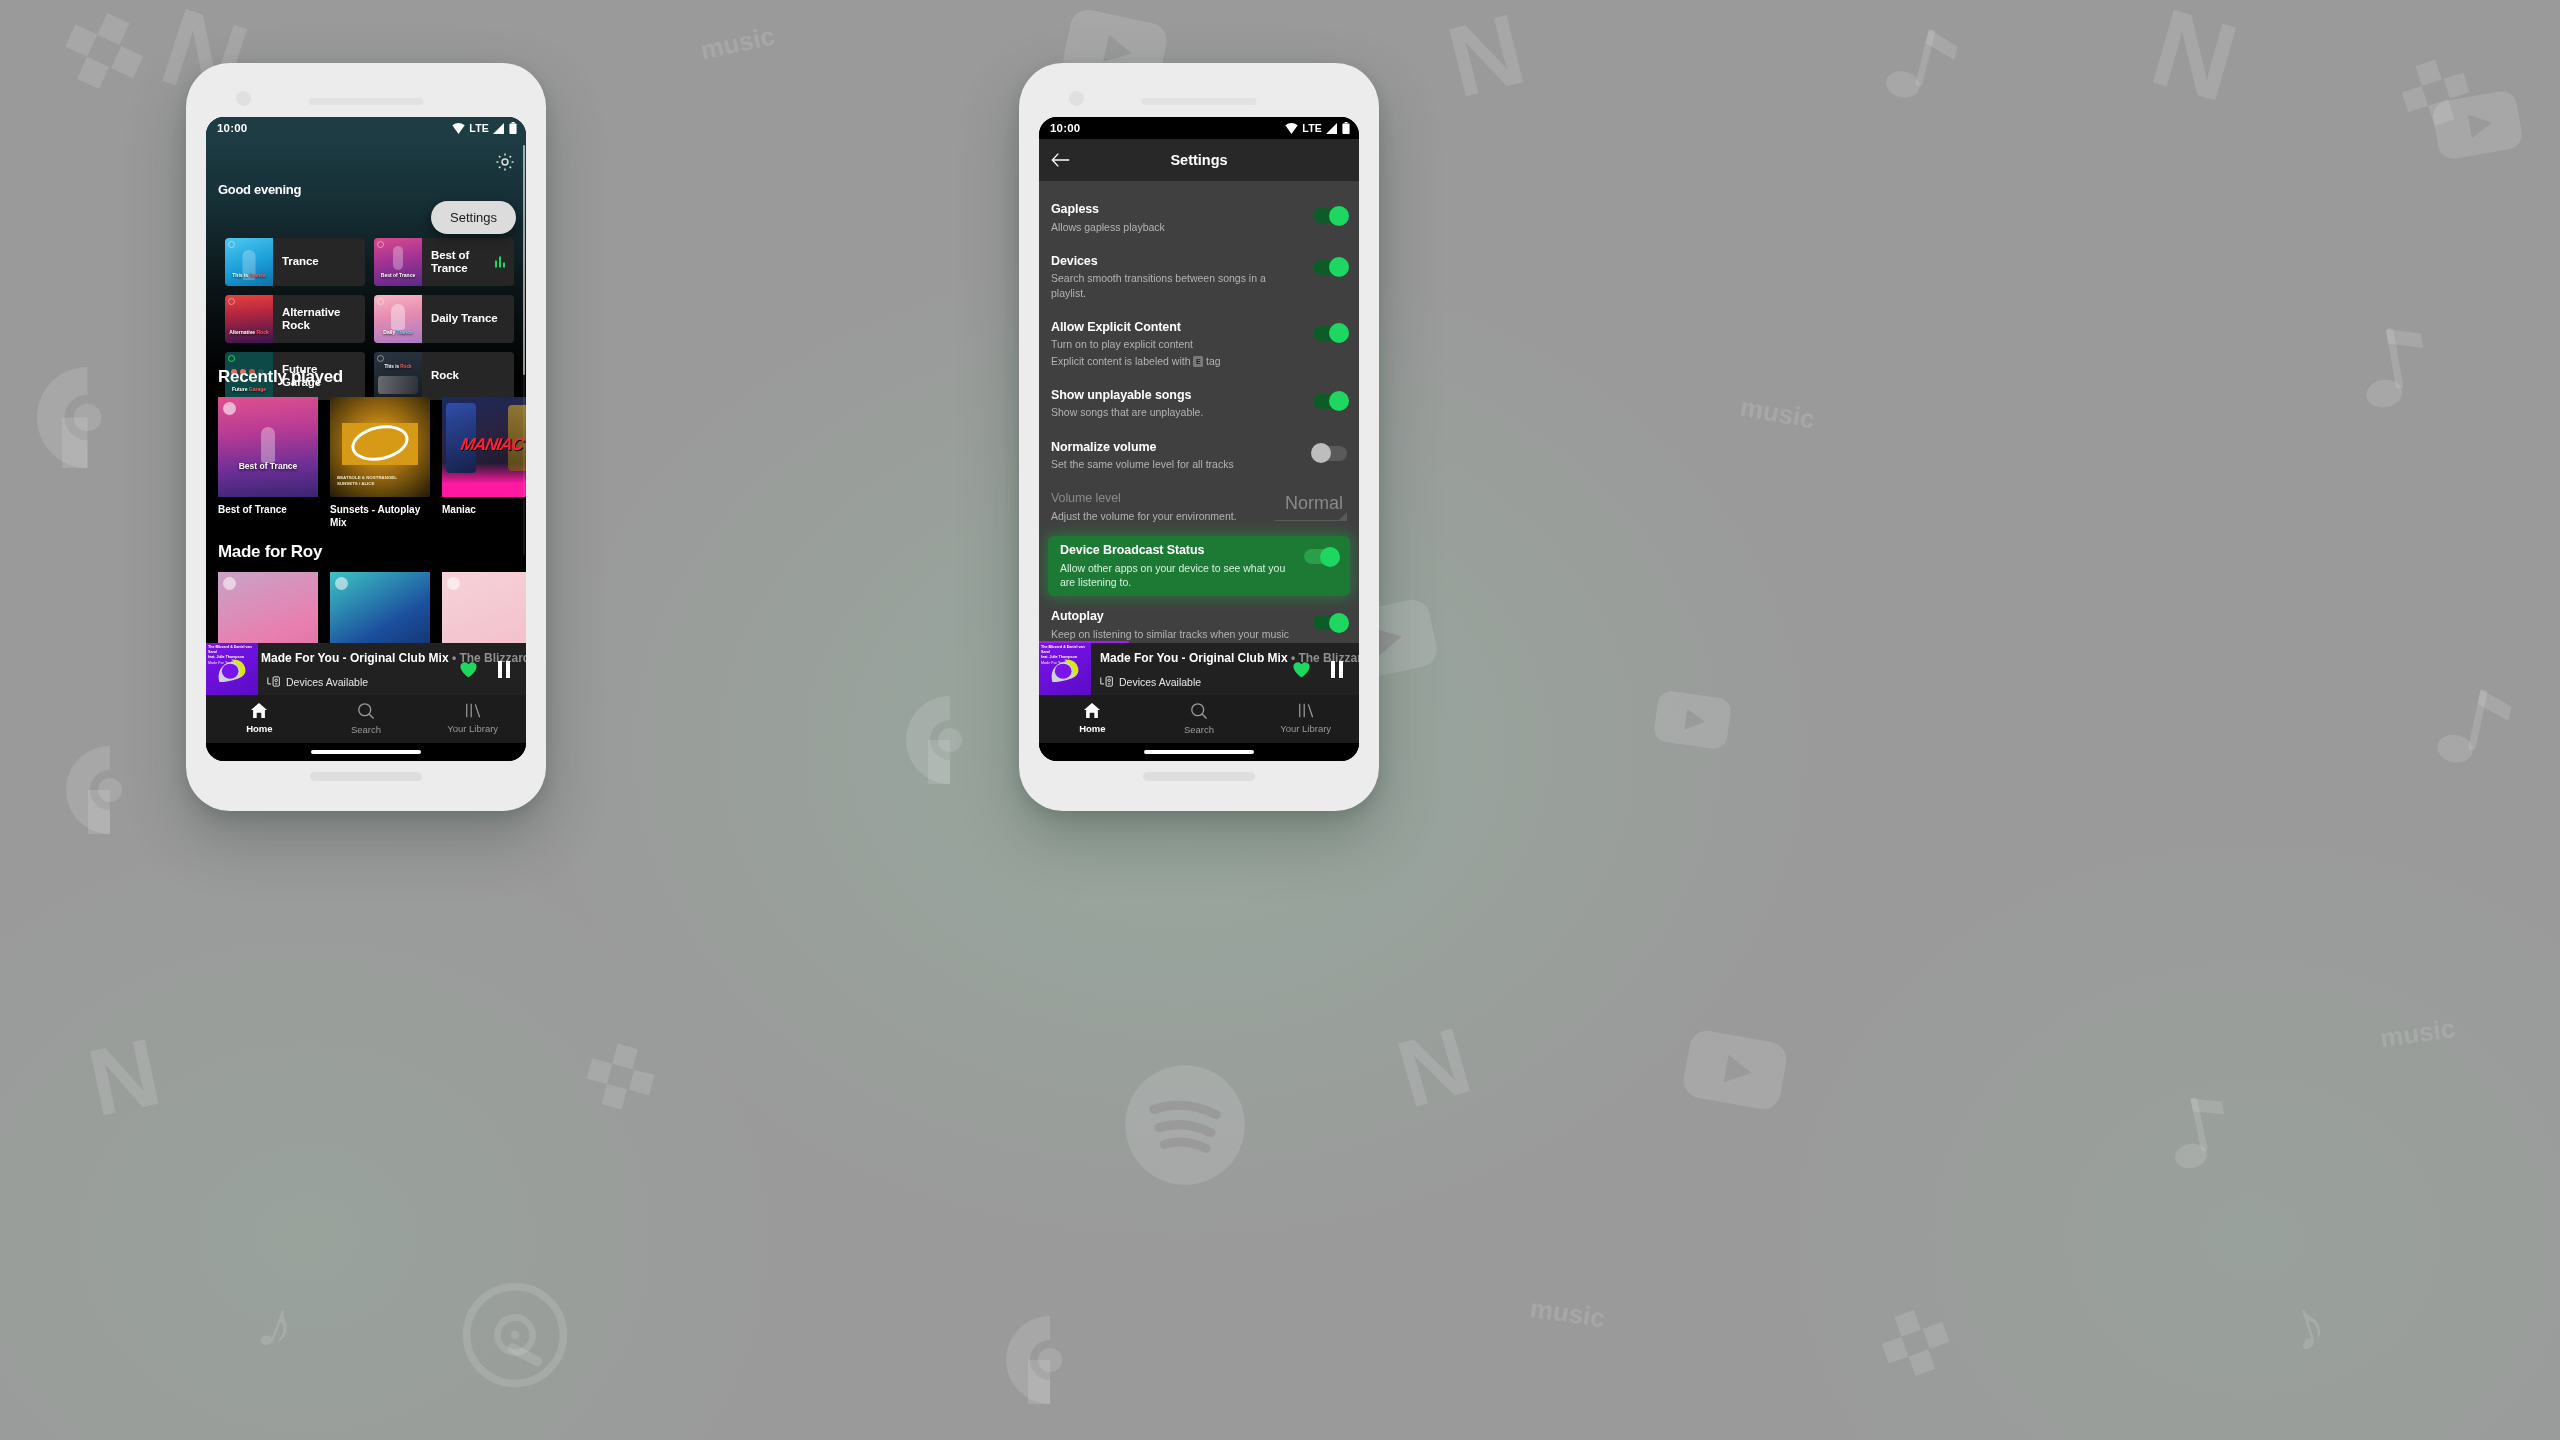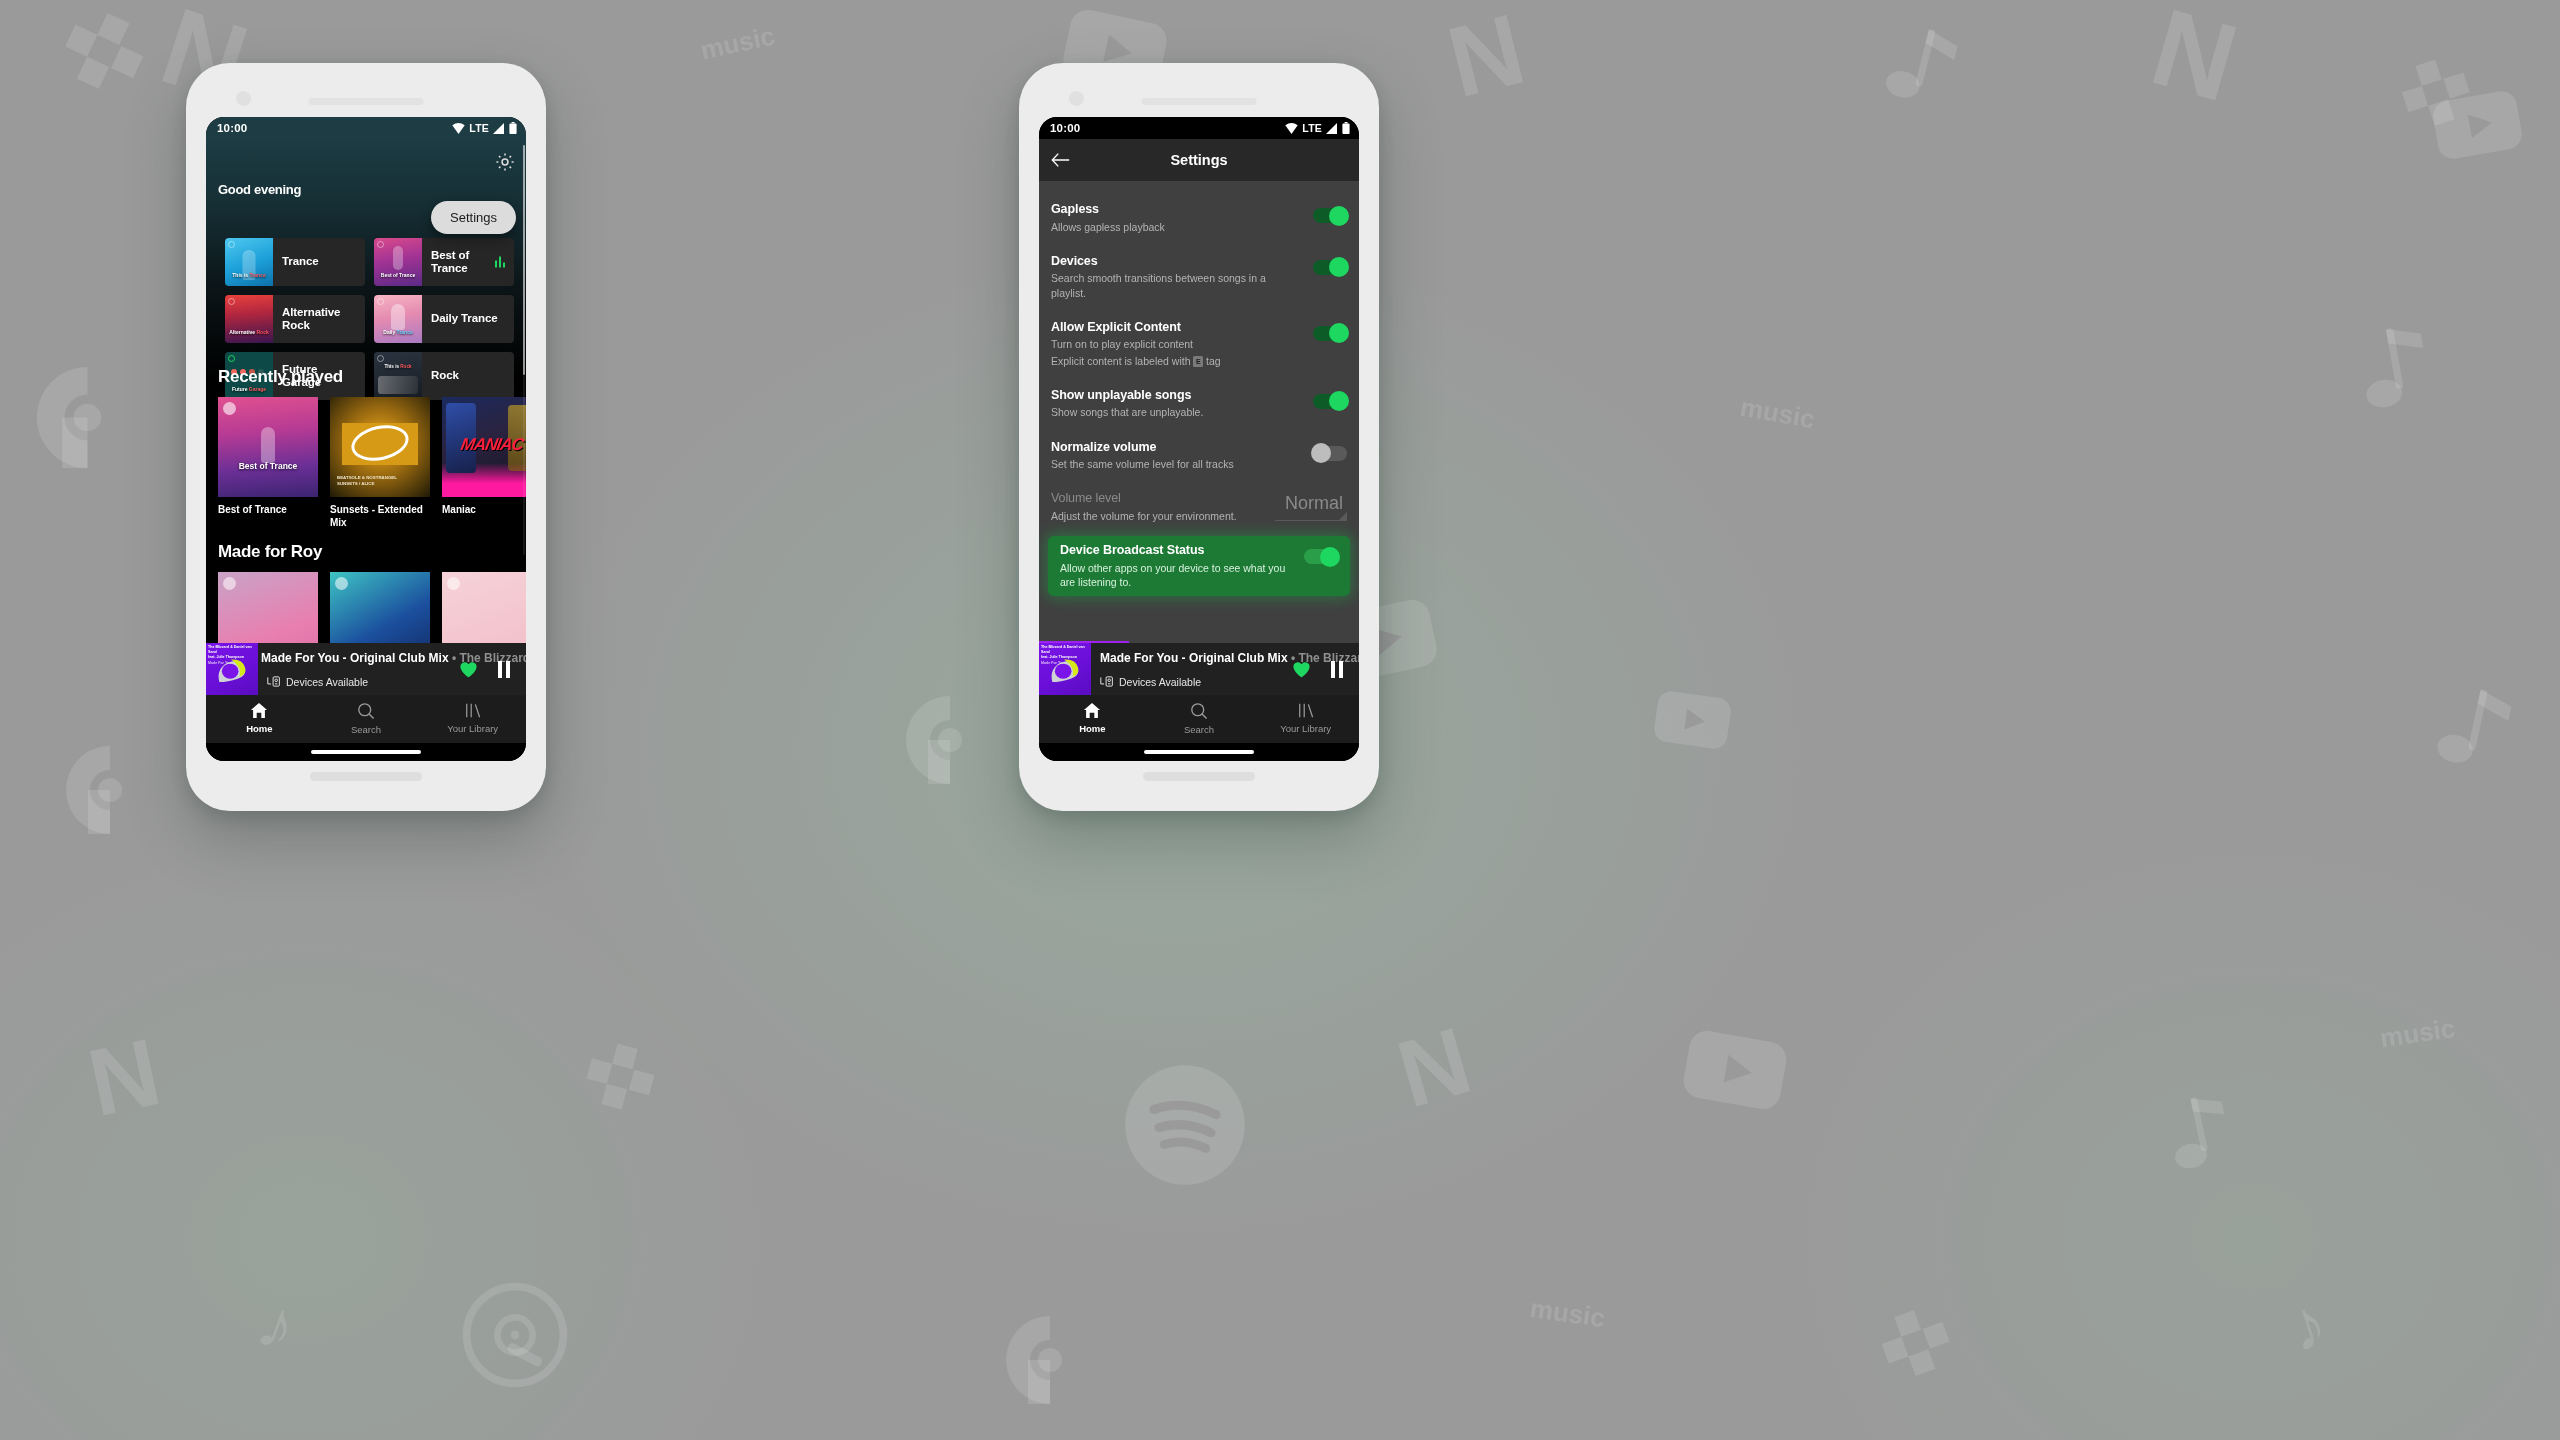--- a/index.html
+++ b/index.html
@@ -551,21 +551,21 @@
           </div>
           <div class="rc">
             <div class="rc-art art-sunsets">
               <div style="position:absolute;left:12px;right:12px;top:26px;height:42px;background:#d79a16;"></div>
               <div class="a-ring"></div>
               <div class="sunsets-cred">
                 <div>BEATSOLE &amp; NOSTRANGEL</div>
                 <div>SUNSETS / ALICE</div>
               </div>
             </div>
-            <div class="rc-name">Sunsets - Extended Mix</div>
+            <div class="rc-name">Sunsets - Autoplay Mix</div>
           </div>
           <div class="rc">
             <div class="rc-art art-maniac">
               <div style="position:absolute;left:0;right:0;bottom:0;height:34px;background:linear-gradient(180deg,rgba(255,20,147,0),#ff18a0 60%);"></div>
               <div style="position:absolute;left:4px;top:6px;width:30px;height:70px;background:linear-gradient(160deg,#2f4ea8,#16204a);border-radius:4px;"></div>
               <div style="position:absolute;right:6px;top:8px;width:28px;height:66px;background:linear-gradient(200deg,#e8c020,#8a6a08);opacity:.55;border-radius:4px;"></div>
               <div class="maniac-word">MANIAC</div>
             </div>
             <div class="rc-name">Maniac</div>
           </div>
@@ -757,20 +757,29 @@
       <div class="set-row highlight">
         <div class="set-text">
           <div class="set-title">Device Broadcast Status</div>
           <div class="set-sub">Allow other apps on your device to see what you are listening to.</div>
         </div>
         <div class="toggle on" style="background:#2a9e48">
             <div class="knob"></div>
           </div>
       </div>
 
+      <div class="set-row">
+        <div class="set-text">
+          <div class="set-title">Autoplay</div>
+          <div class="set-sub">Keep on listening to similar tracks when your music ends.</div>
+        </div>
+        <div class="toggle on">
+            <div class="knob"></div>
+          </div>
+      </div>
     </div>
 
     <div class="progress-line">
         <i style="width: 28%;"></i>
       </div>
 
     <div class="nowplaying">
       <div class="np-art">
         <div class="np-art-cred">
           <div>The Blizzard &amp; Daniel van Sand</div>

